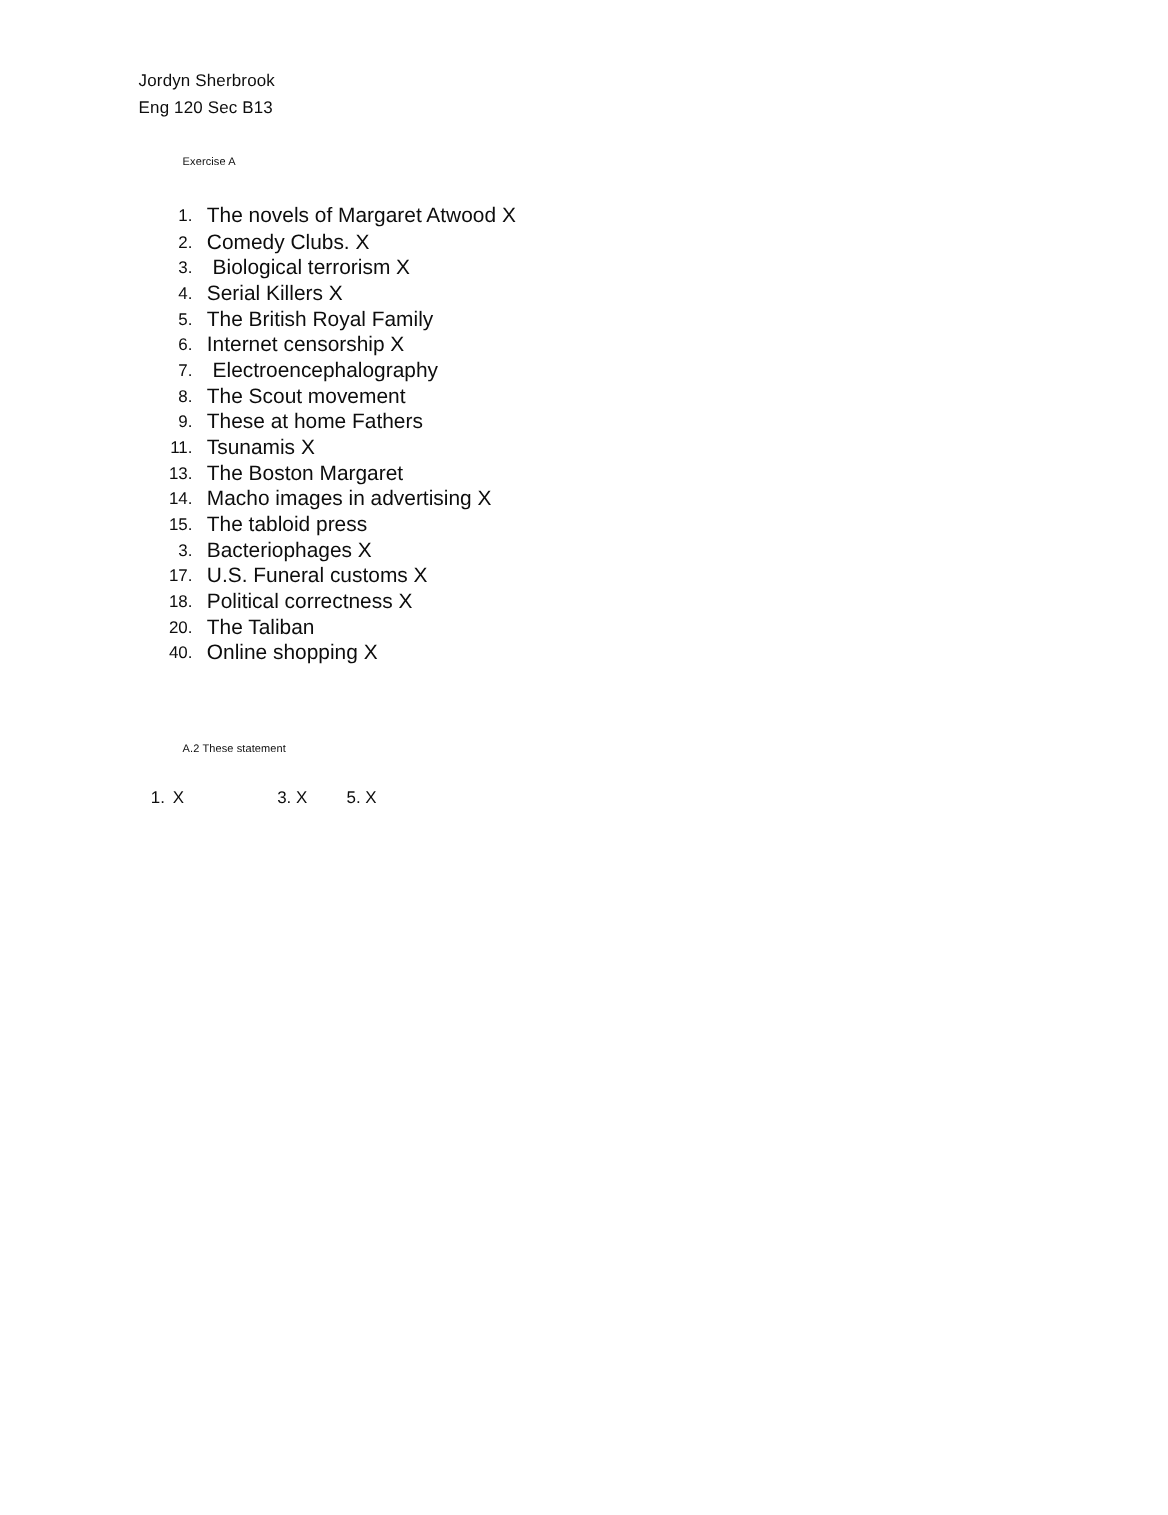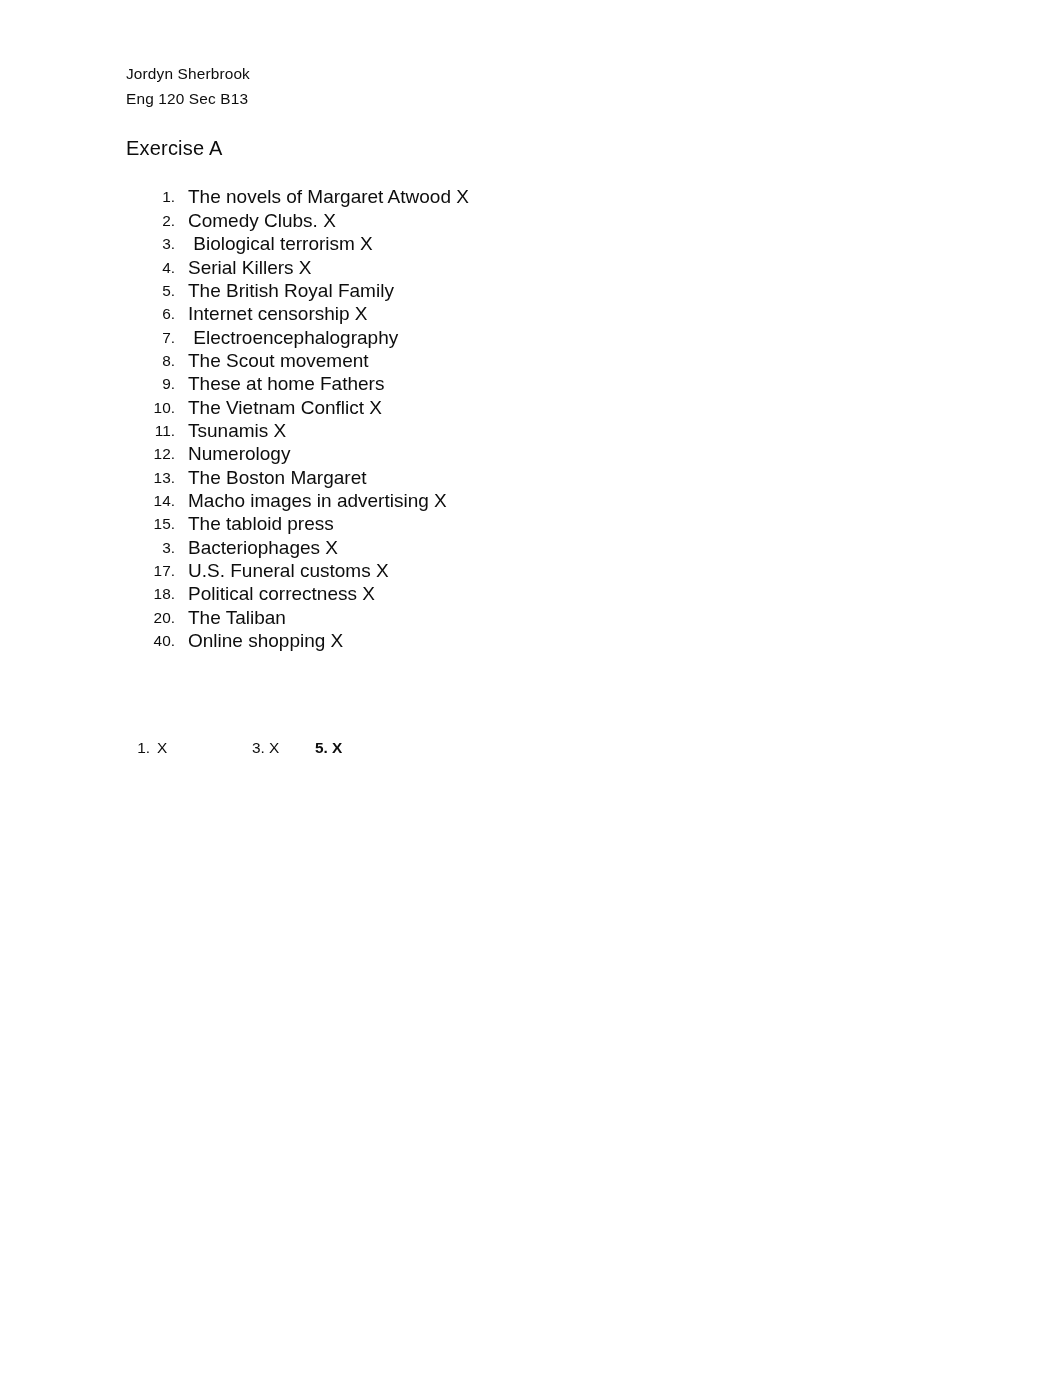--- a/index.html
+++ b/index.html
@@ -39,23 +39,24 @@
     line-height: 24.7px;
     white-space: pre-wrap;
     letter-spacing: 0.01em;
   }
 
   .spacer-line {
     height: 24.7px;
   }
 
   .section-label {
-    font-size: 20px;
+    font-size: 10px;
     line-height: 24.7px;
     margin-top: 0;
+    margin-left: 40px;
   }
 
   
   .numlist {
     margin: 0;
     padding: 0;
     list-style: none;
   }
   .numlist .li {
     display: block;
@@ -104,21 +105,21 @@
     width: 24px;
     text-align: right;
   }
   .answer-row .a-cell {
     position: absolute;
     top: 0;
     white-space: pre;
   }
   .answer-row .a-c0 { left: 31px; }
   .answer-row .a-c1 { left: 126px; }
-  .answer-row .a-c2 { left: 189px; font-weight: bold; }
+  .answer-row .a-c2 { left: 189px; }
 </style>
 </head>
 <body style="background: rgb(255, 255, 255); color: rgb(13, 13, 13);">
 
 <div class="page" style="background: rgb(255, 255, 255);">
   <div class="content">
 
     <div class="para">Jordyn Sherbrook</div>
     <div class="para">Eng 120 Sec B13</div>
 
@@ -131,35 +132,34 @@
     <div class="numlist" id="exercise-a-list">
         <div class="li"><span class="num">1.</span><span class="txt">The novels of Margaret Atwood X</span></div>
         <div class="li"><span class="num">2.</span><span class="txt">Comedy Clubs. X</span></div>
         <div class="li"><span class="num">3.</span><span class="txt"> Biological terrorism X</span></div>
         <div class="li"><span class="num">4.</span><span class="txt">Serial Killers X</span></div>
         <div class="li"><span class="num">5.</span><span class="txt">The British Royal Family</span></div>
         <div class="li"><span class="num">6.</span><span class="txt">Internet censorship X</span></div>
         <div class="li"><span class="num">7.</span><span class="txt"> Electroencephalography</span></div>
         <div class="li"><span class="num">8.</span><span class="txt">The Scout movement</span></div>
         <div class="li"><span class="num">9.</span><span class="txt">These at home Fathers</span></div>
-        <div class="li"><span class="num">10.</span><span class="txt">The Vietnam Conflict X</span></div>
         <div class="li"><span class="num">11.</span><span class="txt">Tsunamis X</span></div>
-        <div class="li"><span class="num">12.</span><span class="txt">Numerology</span></div>
         <div class="li"><span class="num">13.</span><span class="txt">The Boston Margaret</span></div>
         <div class="li"><span class="num">14.</span><span class="txt">Macho images in advertising X</span></div>
         <div class="li"><span class="num">15.</span><span class="txt">The tabloid press</span></div>
         <div class="li"><span class="num">3.</span><span class="txt">Bacteriophages X</span></div>
         <div class="li"><span class="num">17.</span><span class="txt">U.S. Funeral customs X</span></div>
         <div class="li"><span class="num">18.</span><span class="txt">Political correctness X</span></div>
         <div class="li"><span class="num">20.</span><span class="txt">The Taliban</span></div>
         <div class="li"><span class="num">40.</span><span class="txt">Online shopping X</span></div>
       </div>
 
     <div class="gap-after-list"></div>
 
+    <div class="para section-label">A.2 These statement</div>
 
     <div class="gap-after-heading"></div>
 
     <div class="answer-row">
       <span class="a-num">1.</span>
       <span class="a-cell a-c0">X</span>
       <span class="a-cell a-c1">3. X</span>
       <span class="a-cell a-c2">5. X</span>
     </div>
 

